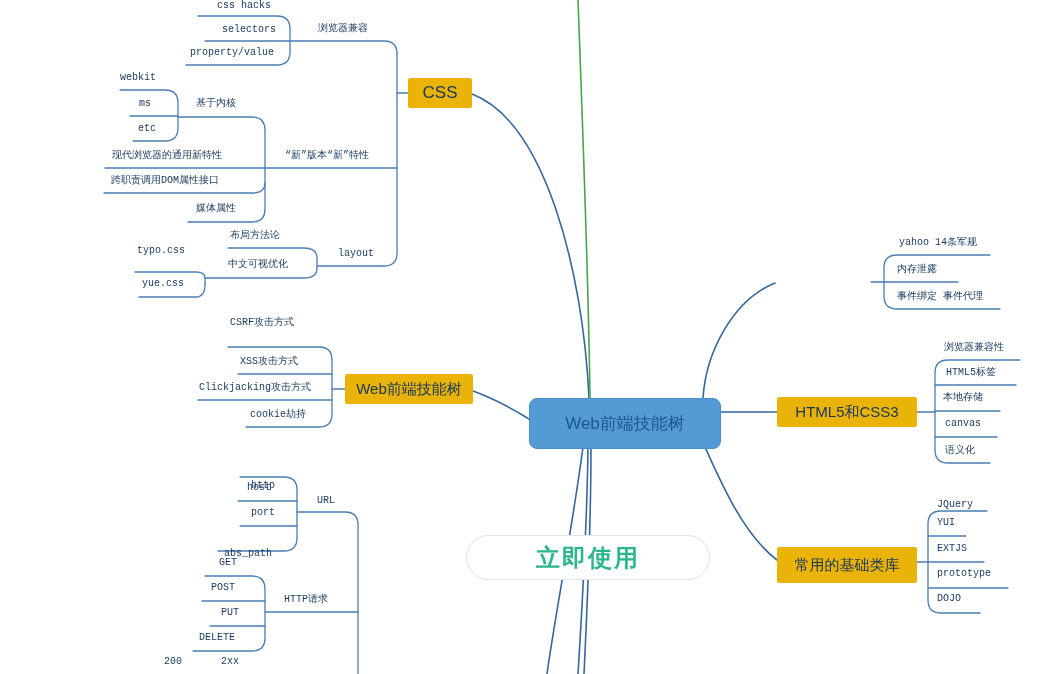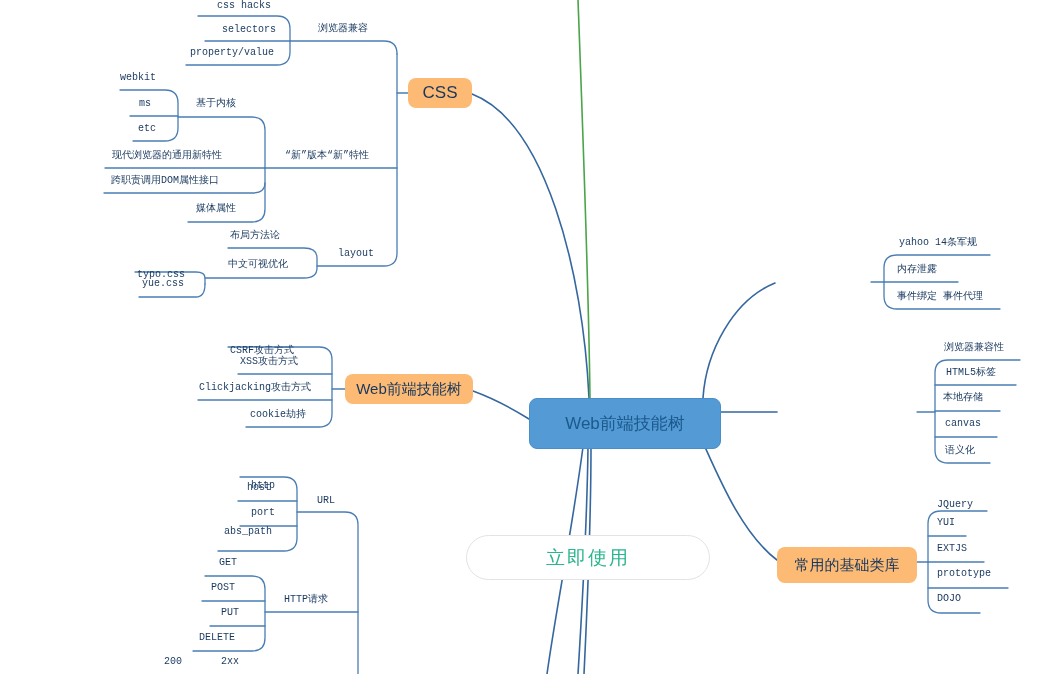--- a/index.html
+++ b/index.html
@@ -4,27 +4,27 @@
 <style>
   html,body{margin:0;padding:0;background:#ffffff;}
   body{font-family:"Liberation Sans","DejaVu Sans",sans-serif;}
   .stage{position:relative;width:1042px;height:674px;overflow:hidden;background:#fff;}
   svg.links{position:absolute;left:0;top:0;width:1042px;height:674px;}
   .ln{fill:none;stroke:#4a7db3;stroke-width:1.3;stroke-linecap:round;stroke-linejoin:round;}
   .heavy{stroke:#35679f;stroke-width:1.6;}
   .lng{fill:none;stroke:#4ba447;stroke-width:1.6;stroke-linecap:round;}
   .leaf{position:absolute;font-size:10px;color:#17375e;white-space:nowrap;line-height:1.15;cursor:default;font-family:Liberation Mono, monospace;}
   .box{position:absolute;display:flex;align-items:center;justify-content:center;
-       background:#fdba74;border-radius:8px;color:#17375e;font-size:15px;white-space:nowrap;}
+       background:#eab308;border-radius:2px;color:#17375e;font-size:15px;white-space:nowrap;}
   .box.en{font-size:17px;}
   .center-node{position:absolute;left:529px;top:398px;width:190px;height:49px;
        background:#549ad5;border:1px solid #4a8ec9;border-radius:8px;color:#1b5a8e;
        font-size:17px;display:flex;align-items:center;justify-content:center;white-space:nowrap;}
   .cta{position:absolute;left:466px;top:535px;width:244px;height:45px;background:#fff;
-       border:1px solid #e3e3e3;border-radius:23px;color:#2ab58e;font-size:19px;font-weight:400;
+       border:1px solid #e3e3e3;border-radius:23px;color:#2ab58e;font-size:24px;font-weight:700;
        letter-spacing:2px;display:flex;align-items:center;justify-content:center;cursor:pointer;}
 </style>
 </head>
 <body>
 
 <div class="stage">
 
   <svg class="links" viewBox="0 0 1042 674">
 
     <path class="ln" d="M198,16 H277 Q290,16 290,29 V52 Q290,65 277,65 H186"></path>
@@ -93,32 +93,32 @@
   <span class="leaf" style="left:139px;top:98px">ms</span>
   <span class="leaf" style="left:138px;top:123px">etc</span>
   <span class="leaf" style="left:196px;top:98px">基于内核</span>
   <span class="leaf" style="left:112px;top:150px">现代浏览器的通用新特性</span>
   <span class="leaf" style="left:111px;top:175px">跨职责调用DOM属性接口</span>
   <span class="leaf" style="left:196px;top:203px">媒体属性</span>
   <span class="leaf" style="left:285px;top:150px">“新”版本“新”特性</span>
   <span class="leaf" style="left:230px;top:230px">布局方法论</span>
   <span class="leaf" style="left:228px;top:259px">中文可视优化</span>
   <span class="leaf" style="left:338px;top:248px">layout</span>
-  <span class="leaf" style="left:137px;top:269px">typo.css</span>
+  <span class="leaf" style="left:137px;top:245px">typo.css</span>
   <span class="leaf" style="left:142px;top:278px">yue.css</span>
 
-  <span class="leaf" style="left:230px;top:345px">CSRF攻击方式</span>
+  <span class="leaf" style="left:230px;top:317px">CSRF攻击方式</span>
   <span class="leaf" style="left:240px;top:356px">XSS攻击方式</span>
   <span class="leaf" style="left:199px;top:382px">Clickjacking攻击方式</span>
   <span class="leaf" style="left:250px;top:409px">cookie劫持</span>
 
   <span class="leaf" style="left:251px;top:480px">http</span>
   <span class="leaf" style="left:247px;top:482px">host</span>
   <span class="leaf" style="left:251px;top:507px">port</span>
-  <span class="leaf" style="left:224px;top:526px">abs_path</span>
+  <span class="leaf" style="left:224px;top:548px">abs_path</span>
   <span class="leaf" style="left:317px;top:495px">URL</span>
   <span class="leaf" style="left:219px;top:557px">GET</span>
   <span class="leaf" style="left:211px;top:582px">POST</span>
   <span class="leaf" style="left:221px;top:607px">PUT</span>
   <span class="leaf" style="left:199px;top:632px">DELETE</span>
   <span class="leaf" style="left:284px;top:594px">HTTP请求</span>
   <span class="leaf" style="left:164px;top:656px">200</span>
   <span class="leaf" style="left:221px;top:656px">2xx</span>
 
   <span class="leaf" style="left:899px;top:237px">yahoo 14条军规</span>
@@ -132,19 +132,20 @@
   <span class="leaf" style="left:945px;top:445px">语义化</span>
 
   <span class="leaf" style="left:937px;top:499px">JQuery</span>
   <span class="leaf" style="left:937px;top:517px">YUI</span>
   <span class="leaf" style="left:937px;top:543px">EXTJS</span>
   <span class="leaf" style="left:937px;top:568px">prototype</span>
   <span class="leaf" style="left:937px;top:593px">DOJO</span>
 
   <div class="box en" style="left:408px;top:78px;width:64px;height:30px">CSS</div>
   <div class="box" style="left:345px;top:374px;width:128px;height:30px">Web前端技能树</div>
+  <div class="box" style="left:777px;top:397px;width:140px;height:30px">HTML5和CSS3</div>
   <div class="box" style="left:777px;top:547px;width:140px;height:36px">常用的基础类库</div>
 
   <div class="center-node">Web前端技能树</div>
 
   <button class="cta">立即使用</button>
 
 </div>
 
 </body></html>

